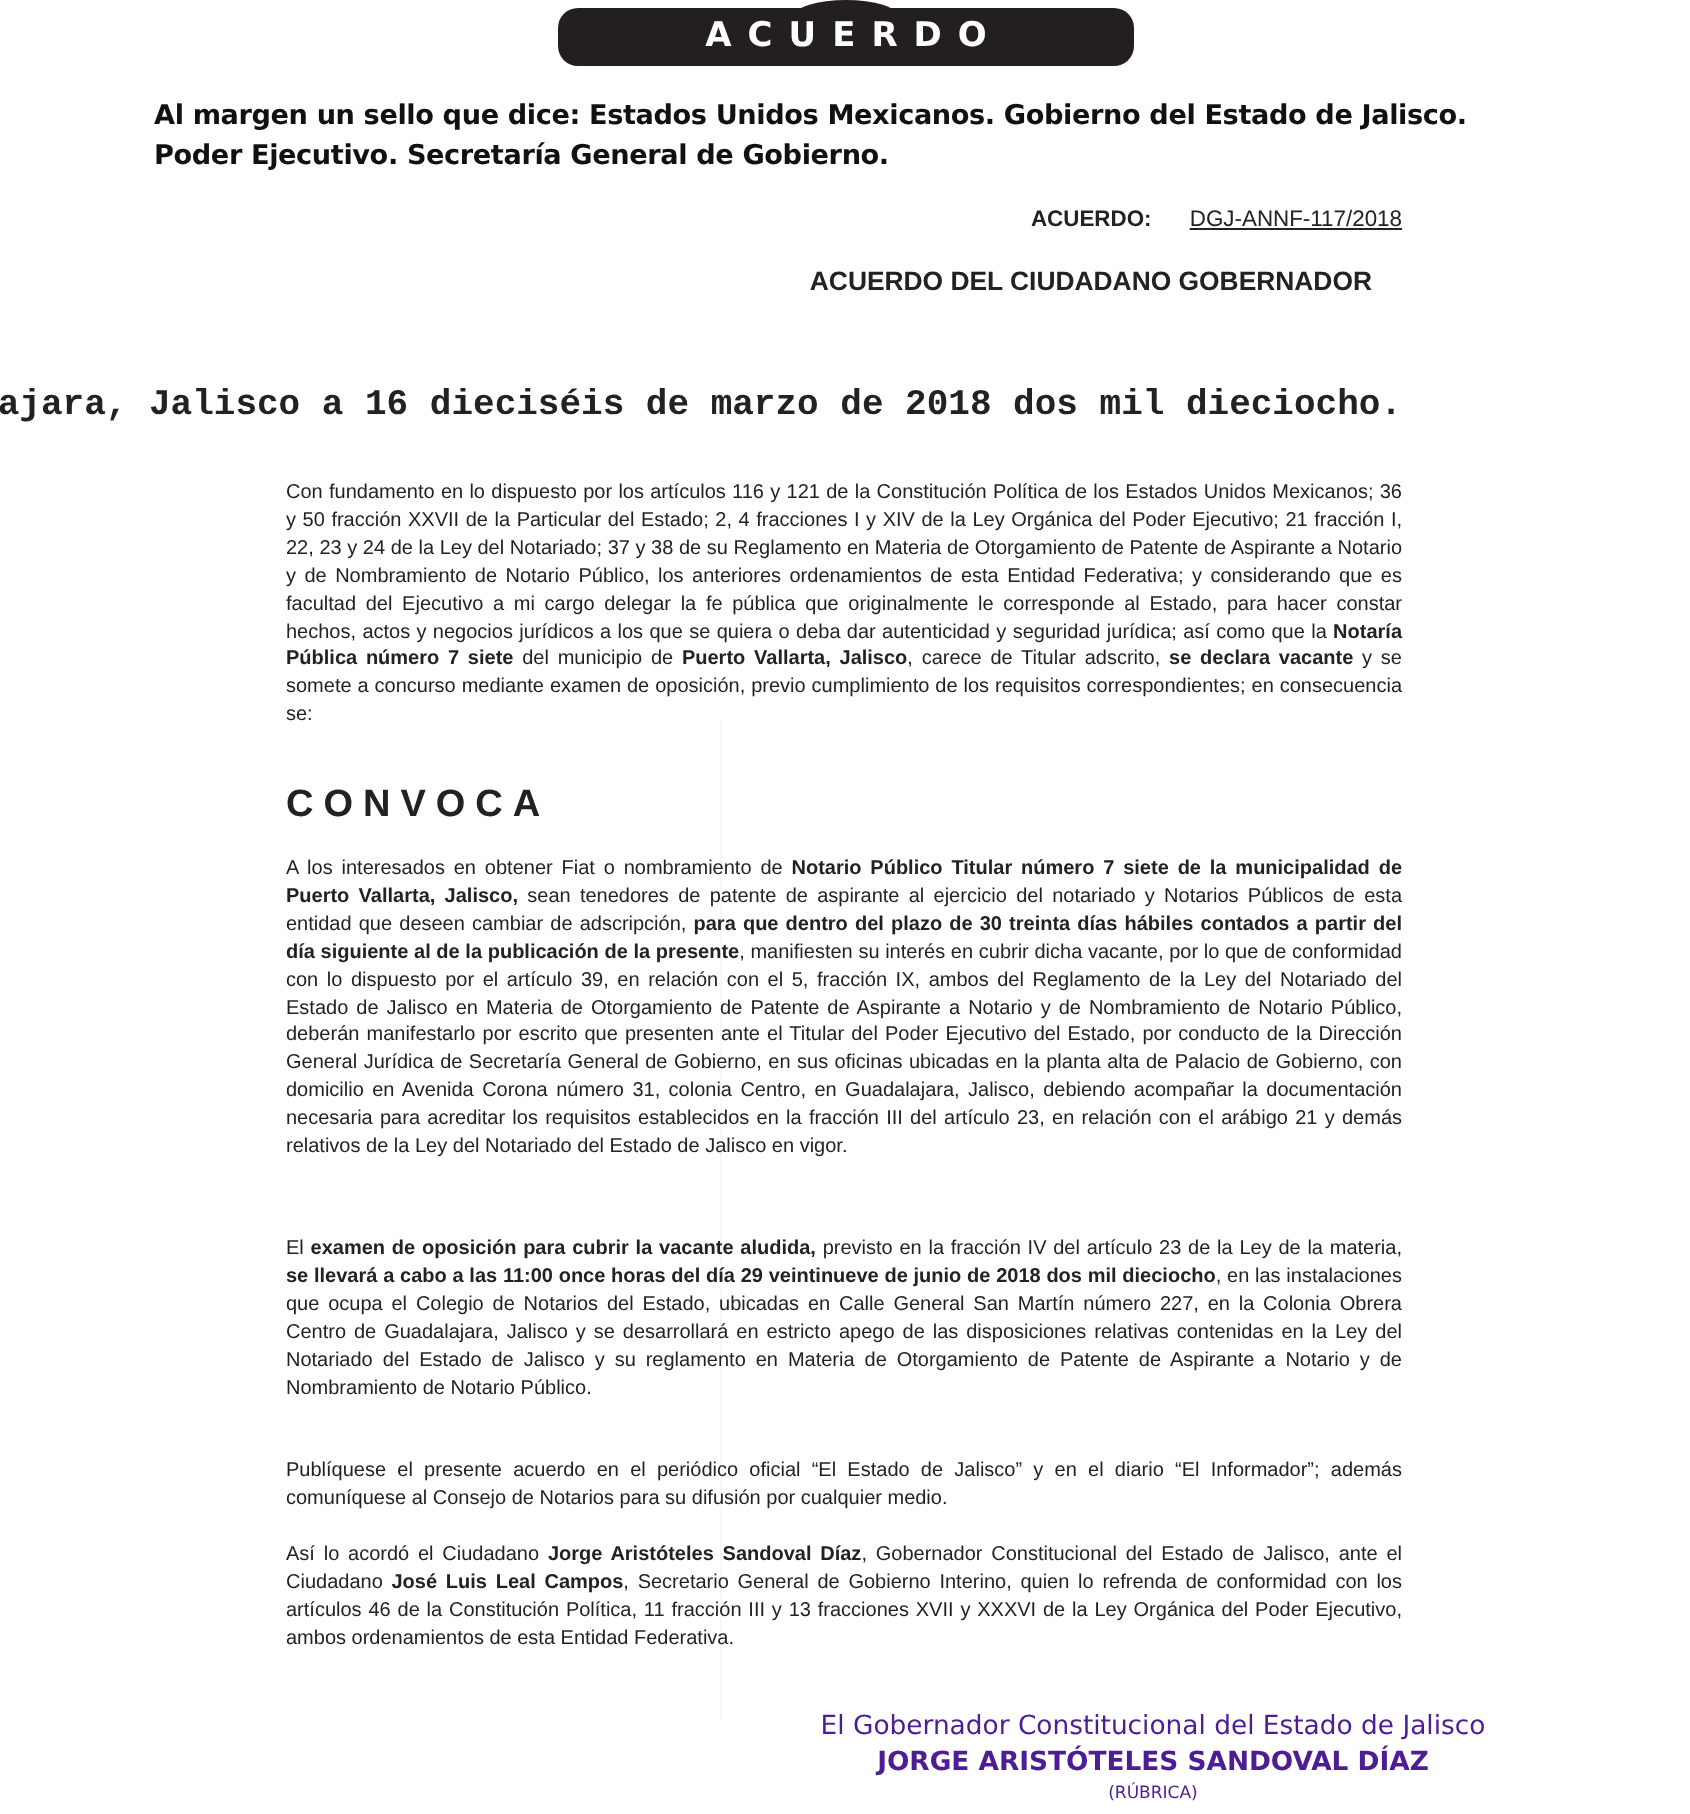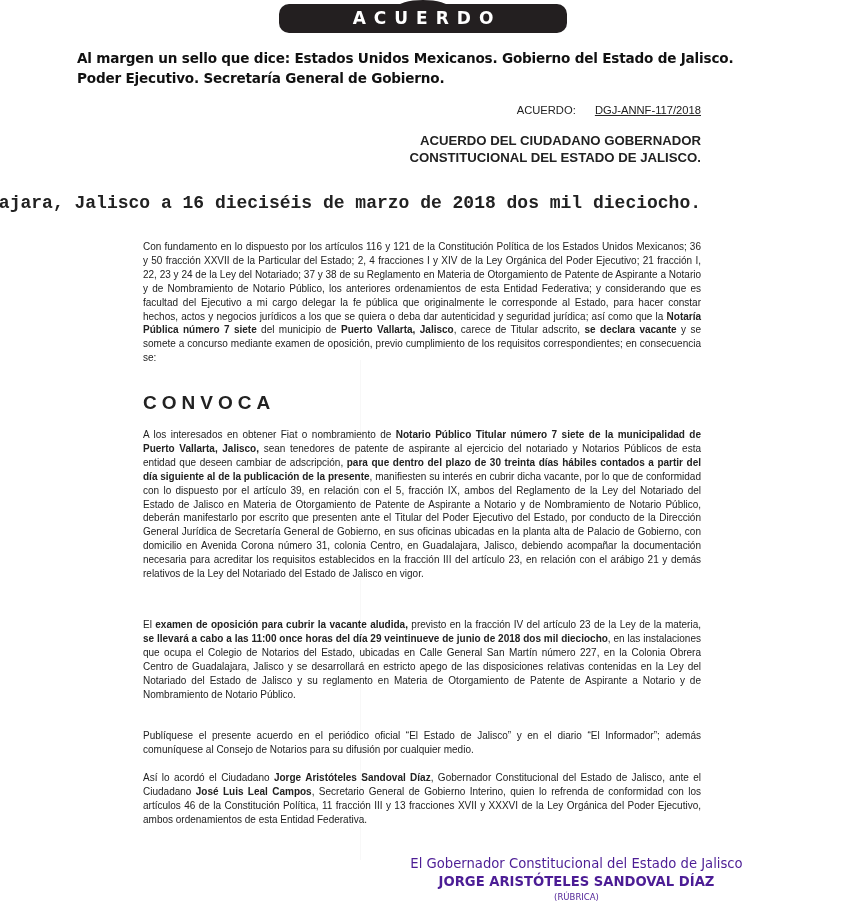--- a/index.html
+++ b/index.html
@@ -5,22 +5,22 @@
   html, body { margin: 0; padding: 0; background: #ffffff; }
   body { width: 845px; height: 907px; position: relative; overflow: hidden; }
   .banner-wrap { position: absolute; left: 279px; top: 0; width: 344px; height: 33px; }
   .banner-bump { position: absolute; left: 118px; top: 0; width: 52px; height: 8px; background: #231f20; border-radius: 26px 26px 0 0 / 8px 8px 0 0; }
   .banner { position: absolute; left: 0; top: 4px; width: 288px; height: 29px; background: #231f20; border-radius: 10px; color: #ffffff;
             font-family: "DejaVu Sans", sans-serif; font-weight: bold; font-size: 17px; letter-spacing: 8px; text-align: center; line-height: 29px; padding-left: 8px; box-sizing: border-box; }
   .margin-note { position: absolute; left: 77px; top: 48px; width: 700px; font-family: "DejaVu Sans", sans-serif; font-weight: bold; font-size: 13.6px; line-height: 20px; color: #111; letter-spacing: -0.2px; }
   .doc { position: absolute; left: 143px; top: 0; width: 558px; font-family: "Liberation Sans", sans-serif; color: #222; }
   .ref { position: absolute; right: 0; top: 104px; font-size: 11.2px; white-space: nowrap; }
   .ref .num { text-decoration: underline; font-weight: normal; padding-left: 16px; }
-  .ref .lbl { font-weight: normal; margin-left: 13px; }
-  .title { position: absolute; right: 0; top: 132px; text-align: right; font-weight: bold; font-size: 13.2px; line-height: 17px; }
+  .ref .lbl { font-weight: bold; margin-left: 13px; }
+  .title { position: absolute; right: 15px; top: 132px; text-align: center; font-weight: bold; font-size: 13.2px; line-height: 17px; }
   .date { position: absolute; right: 0; top: 193px; font-weight: bold; font-size: 18px; white-space: nowrap; font-family: Liberation Mono, monospace; }
   .p { position: absolute; left: 0; width: 558px; font-size: 10px; line-height: 13.9px; text-align: justify; }
   .p b { font-weight: bold; }
   .convoca { position: absolute; left: 0; width: 558px; top: 392px; text-align: left; font-weight: bold; font-size: 19px; letter-spacing: 5px; }
   .sign { position: absolute; left: 400px; width: 353px; text-align: center; font-family: "DejaVu Sans", sans-serif; color: #4c1d95; }
   .sign-role { top: 856px; font-size: 13.2px; }
   .sign-name { top: 874px; font-size: 13.2px; font-weight: bold; }
   .sign-rub { top: 892px; font-size: 8.5px; }
   .watermark { position: absolute; left: 360px; top: 360px; width: 260px; height: 500px; border-left: 1px solid #f2f2f2; opacity: 0.5; }
 </style>
@@ -36,21 +36,20 @@
 
 <div class="watermark"></div>
 
 <div class="doc">
   <div class="ref">
     <span class="lbl">ACUERDO:</span>
     <span class="num">DGJ-ANNF-117/2018</span>
   </div>
   <div class="title">
     <div>ACUERDO DEL CIUDADANO GOBERNADOR</div>
-    <div>CONSTITUCIONAL DEL ESTADO DE JALISCO.</div>
   </div>
   <div class="date">Guadalajara, Jalisco a 16 dieciséis de marzo de 2018 dos mil dieciocho.</div>
 
   <div class="p" style="top:240px"><span>Con fundamento en lo dispuesto por los artículos 116 y 121 de la Constitución Política de los Estados Unidos Mexicanos; 36 y 50 fracción XXVII de la Particular del Estado; 2, 4 fracciones I y XIV de la Ley Orgánica del Poder Ejecutivo; 21 fracción I, 22, 23 y 24 de la Ley del Notariado; 37 y 38 de su Reglamento en Materia de Otorgamiento de Patente de Aspirante a Notario y de Nombramiento de Notario Público, los anteriores ordenamientos de esta Entidad Federativa; y considerando que es facultad del Ejecutivo a mi cargo delegar la fe pública que originalmente le corresponde al Estado, para hacer constar hechos, actos y negocios jurídicos a los que se quiera o deba dar autenticidad y seguridad jurídica; así como que la </span><b>Notaría Pública número 7 siete</b><span> del municipio de </span><b>Puerto Vallarta, Jalisco</b><span>, carece de Titular adscrito, </span><b>se declara vacante</b><span> y se somete a concurso mediante examen de oposición, previo cumplimiento de los requisitos correspondientes; en consecuencia se:</span></div>
   <div class="convoca">CONVOCA</div>
   <div class="p" style="top:428px"><span>A los interesados en obtener Fiat o nombramiento de </span><b>Notario Público Titular número 7 siete de la municipalidad de Puerto Vallarta, Jalisco,</b><span> sean tenedores de patente de aspirante al ejercicio del notariado y Notarios Públicos de esta entidad que deseen cambiar de adscripción, </span><b>para que dentro del plazo de 30 treinta días hábiles contados a partir del día siguiente al de la publicación de la presente</b><span>, manifiesten su interés en cubrir dicha vacante, por lo que de conformidad con lo dispuesto por el artículo 39, en relación con el 5, fracción IX, ambos del Reglamento de la Ley del Notariado del Estado de Jalisco en Materia de Otorgamiento de Patente de Aspirante a Notario y de Nombramiento de Notario Público, deberán manifestarlo por escrito que presenten ante el Titular del Poder Ejecutivo del Estado, por conducto de la Dirección General Jurídica de Secretaría General de Gobierno, en sus oficinas ubicadas en la planta alta de Palacio de Gobierno, con domicilio en Avenida Corona número 31, colonia Centro, en Guadalajara, Jalisco, debiendo acompañar la documentación necesaria para acreditar los requisitos establecidos en la fracción III del artículo 23, en relación con el arábigo 21 y demás relativos de la Ley del Notariado del Estado de Jalisco en vigor.</span></div>
   <div class="p" style="top:618px"><span>El </span><b>examen de oposición para cubrir la vacante aludida,</b><span> previsto en la fracción IV del artículo 23 de la Ley de la materia, </span><b>se llevará a cabo a las 11:00 once horas del día 29 veintinueve de junio de 2018 dos mil dieciocho</b><span>, en las instalaciones que ocupa el Colegio de Notarios del Estado, ubicadas en Calle General San Martín número 227, en la Colonia Obrera Centro de Guadalajara, Jalisco y se desarrollará en estricto apego de las disposiciones relativas contenidas en la Ley del Notariado del Estado de Jalisco y su reglamento en Materia de Otorgamiento de Patente de Aspirante a Notario y de Nombramiento de Notario Público.</span></div>
   <div class="p" style="top:729px"><span>Publíquese el presente acuerdo en el periódico oficial “El Estado de Jalisco” y en el diario “El Informador”; además comuníquese al Consejo de Notarios para su difusión por cualquier medio.</span></div>
   <div class="p" style="top:771px"><span>Así lo acordó el Ciudadano </span><b>Jorge Aristóteles Sandoval Díaz</b><span>, Gobernador Constitucional del Estado de Jalisco, ante el Ciudadano </span><b>José Luis Leal Campos</b><span>, Secretario General de Gobierno Interino, quien lo refrenda de conformidad con los artículos 46 de la Constitución Política, 11 fracción III y 13 fracciones XVII y XXXVI de la Ley Orgánica del Poder Ejecutivo, ambos ordenamientos de esta Entidad Federativa.</span></div>
 </div>

